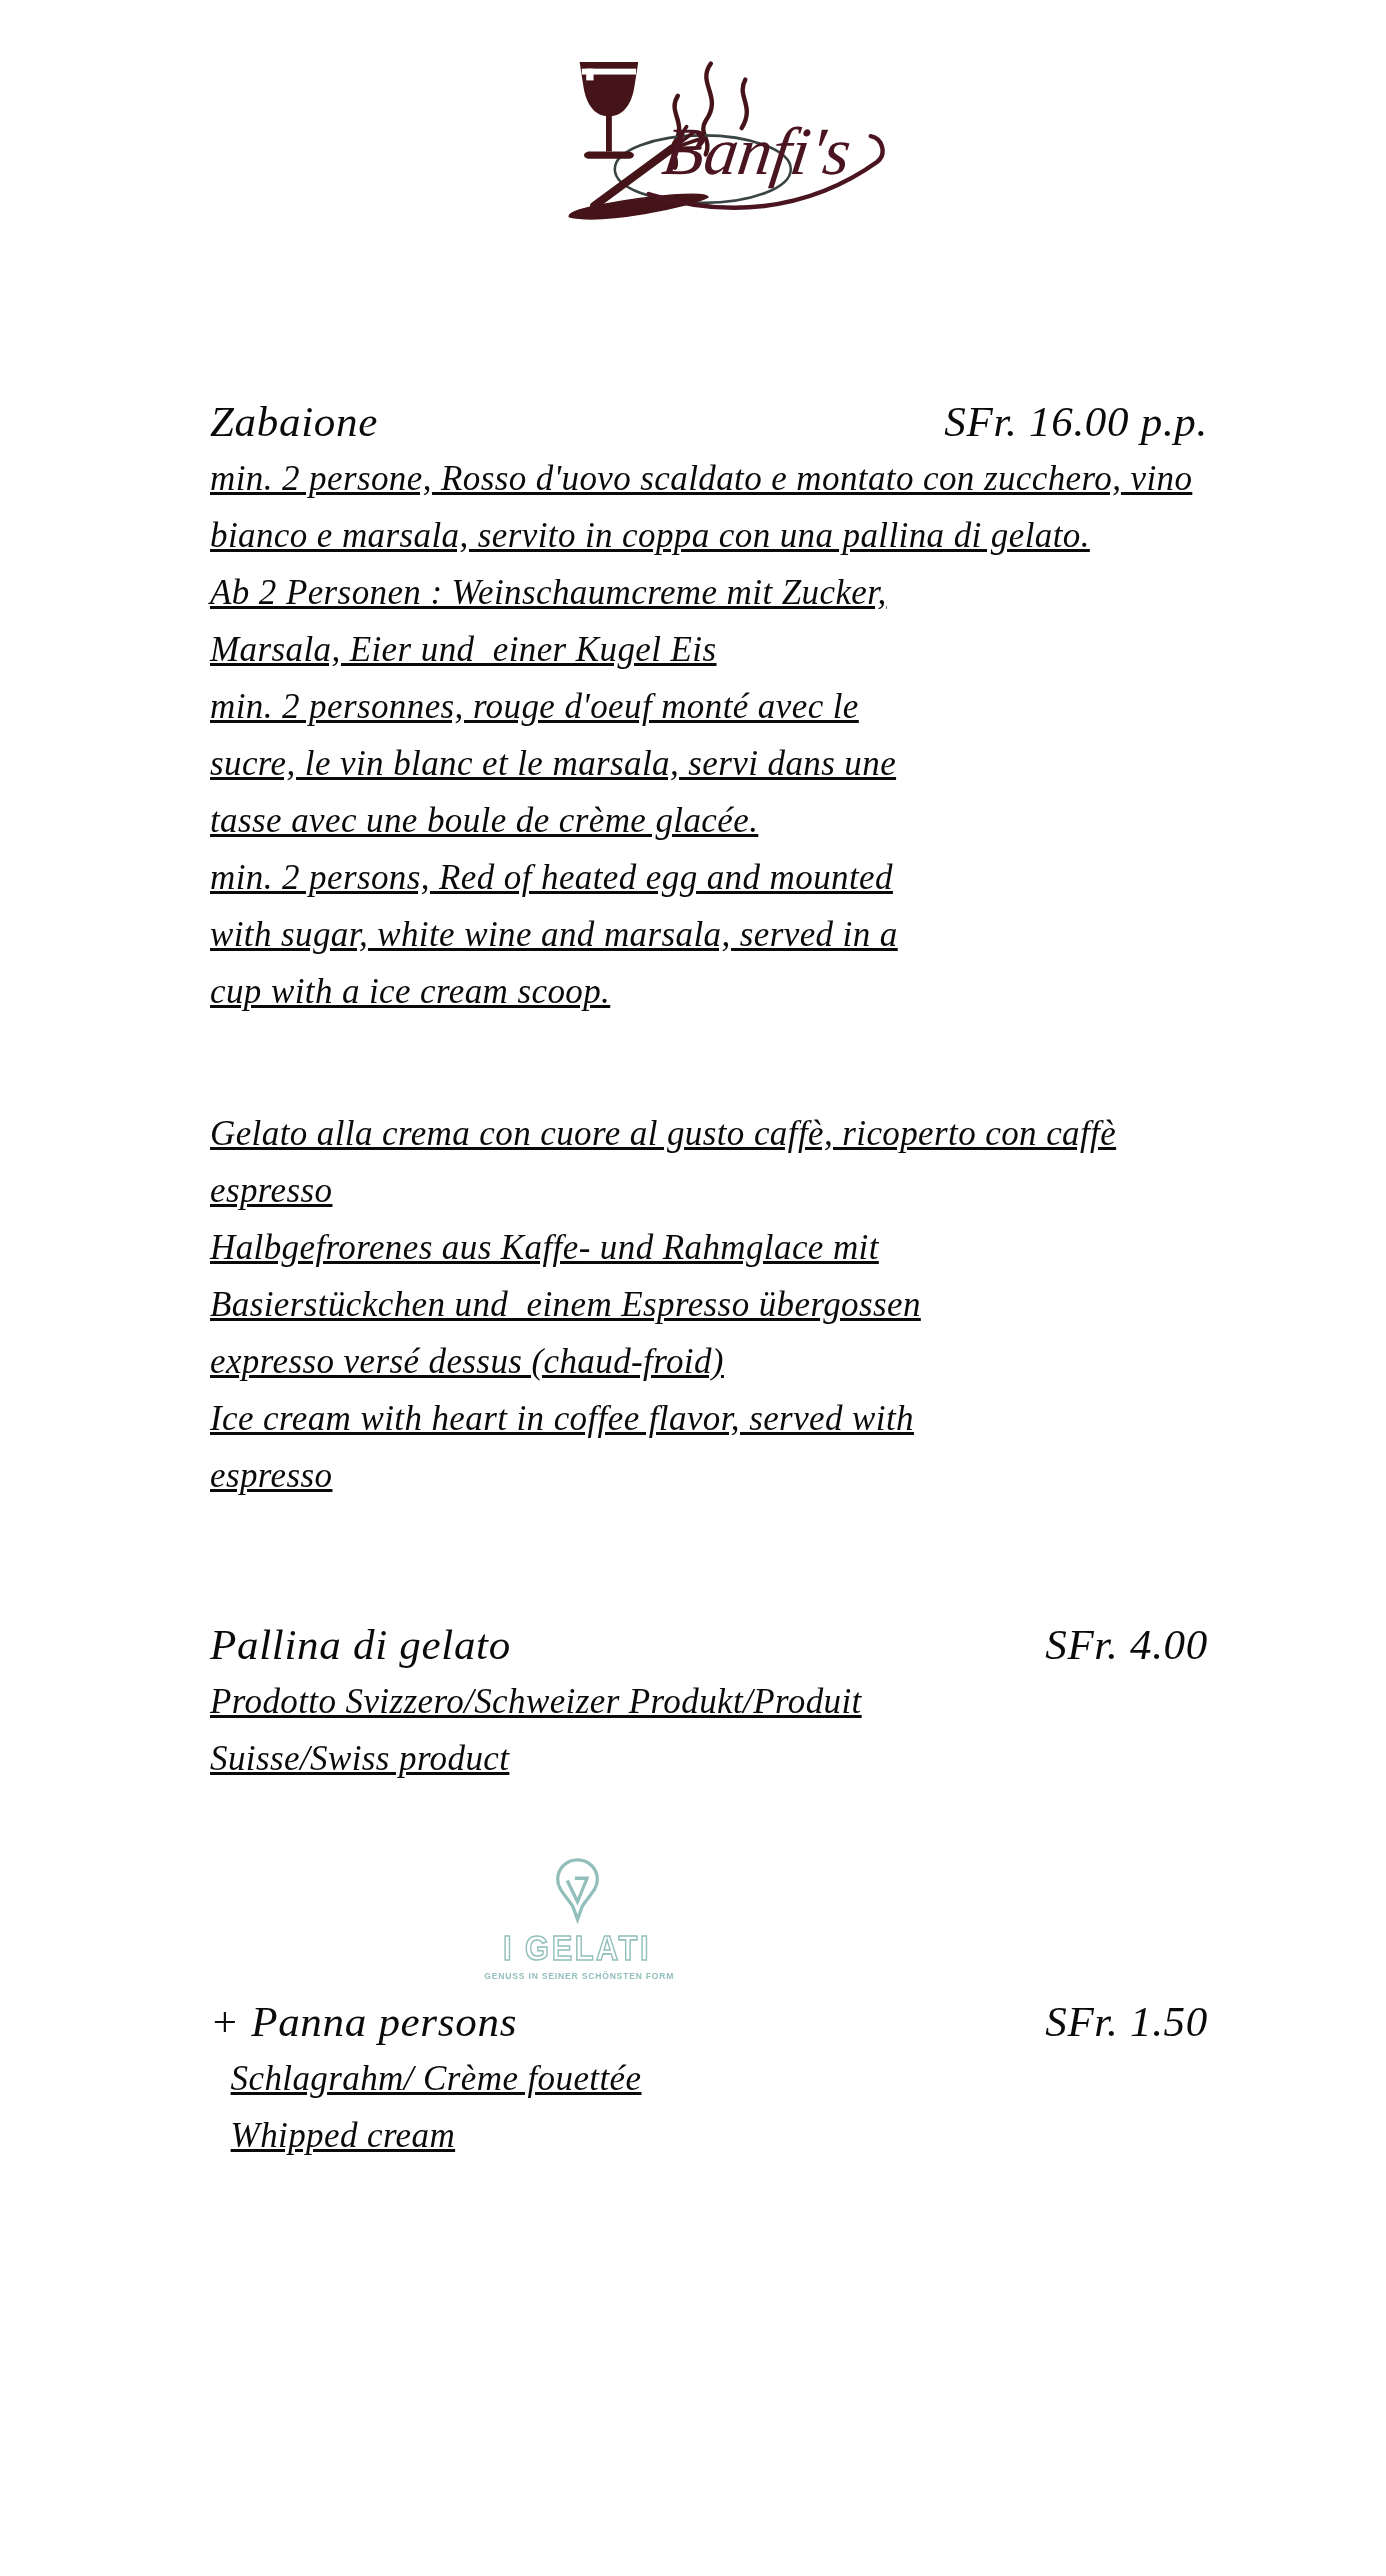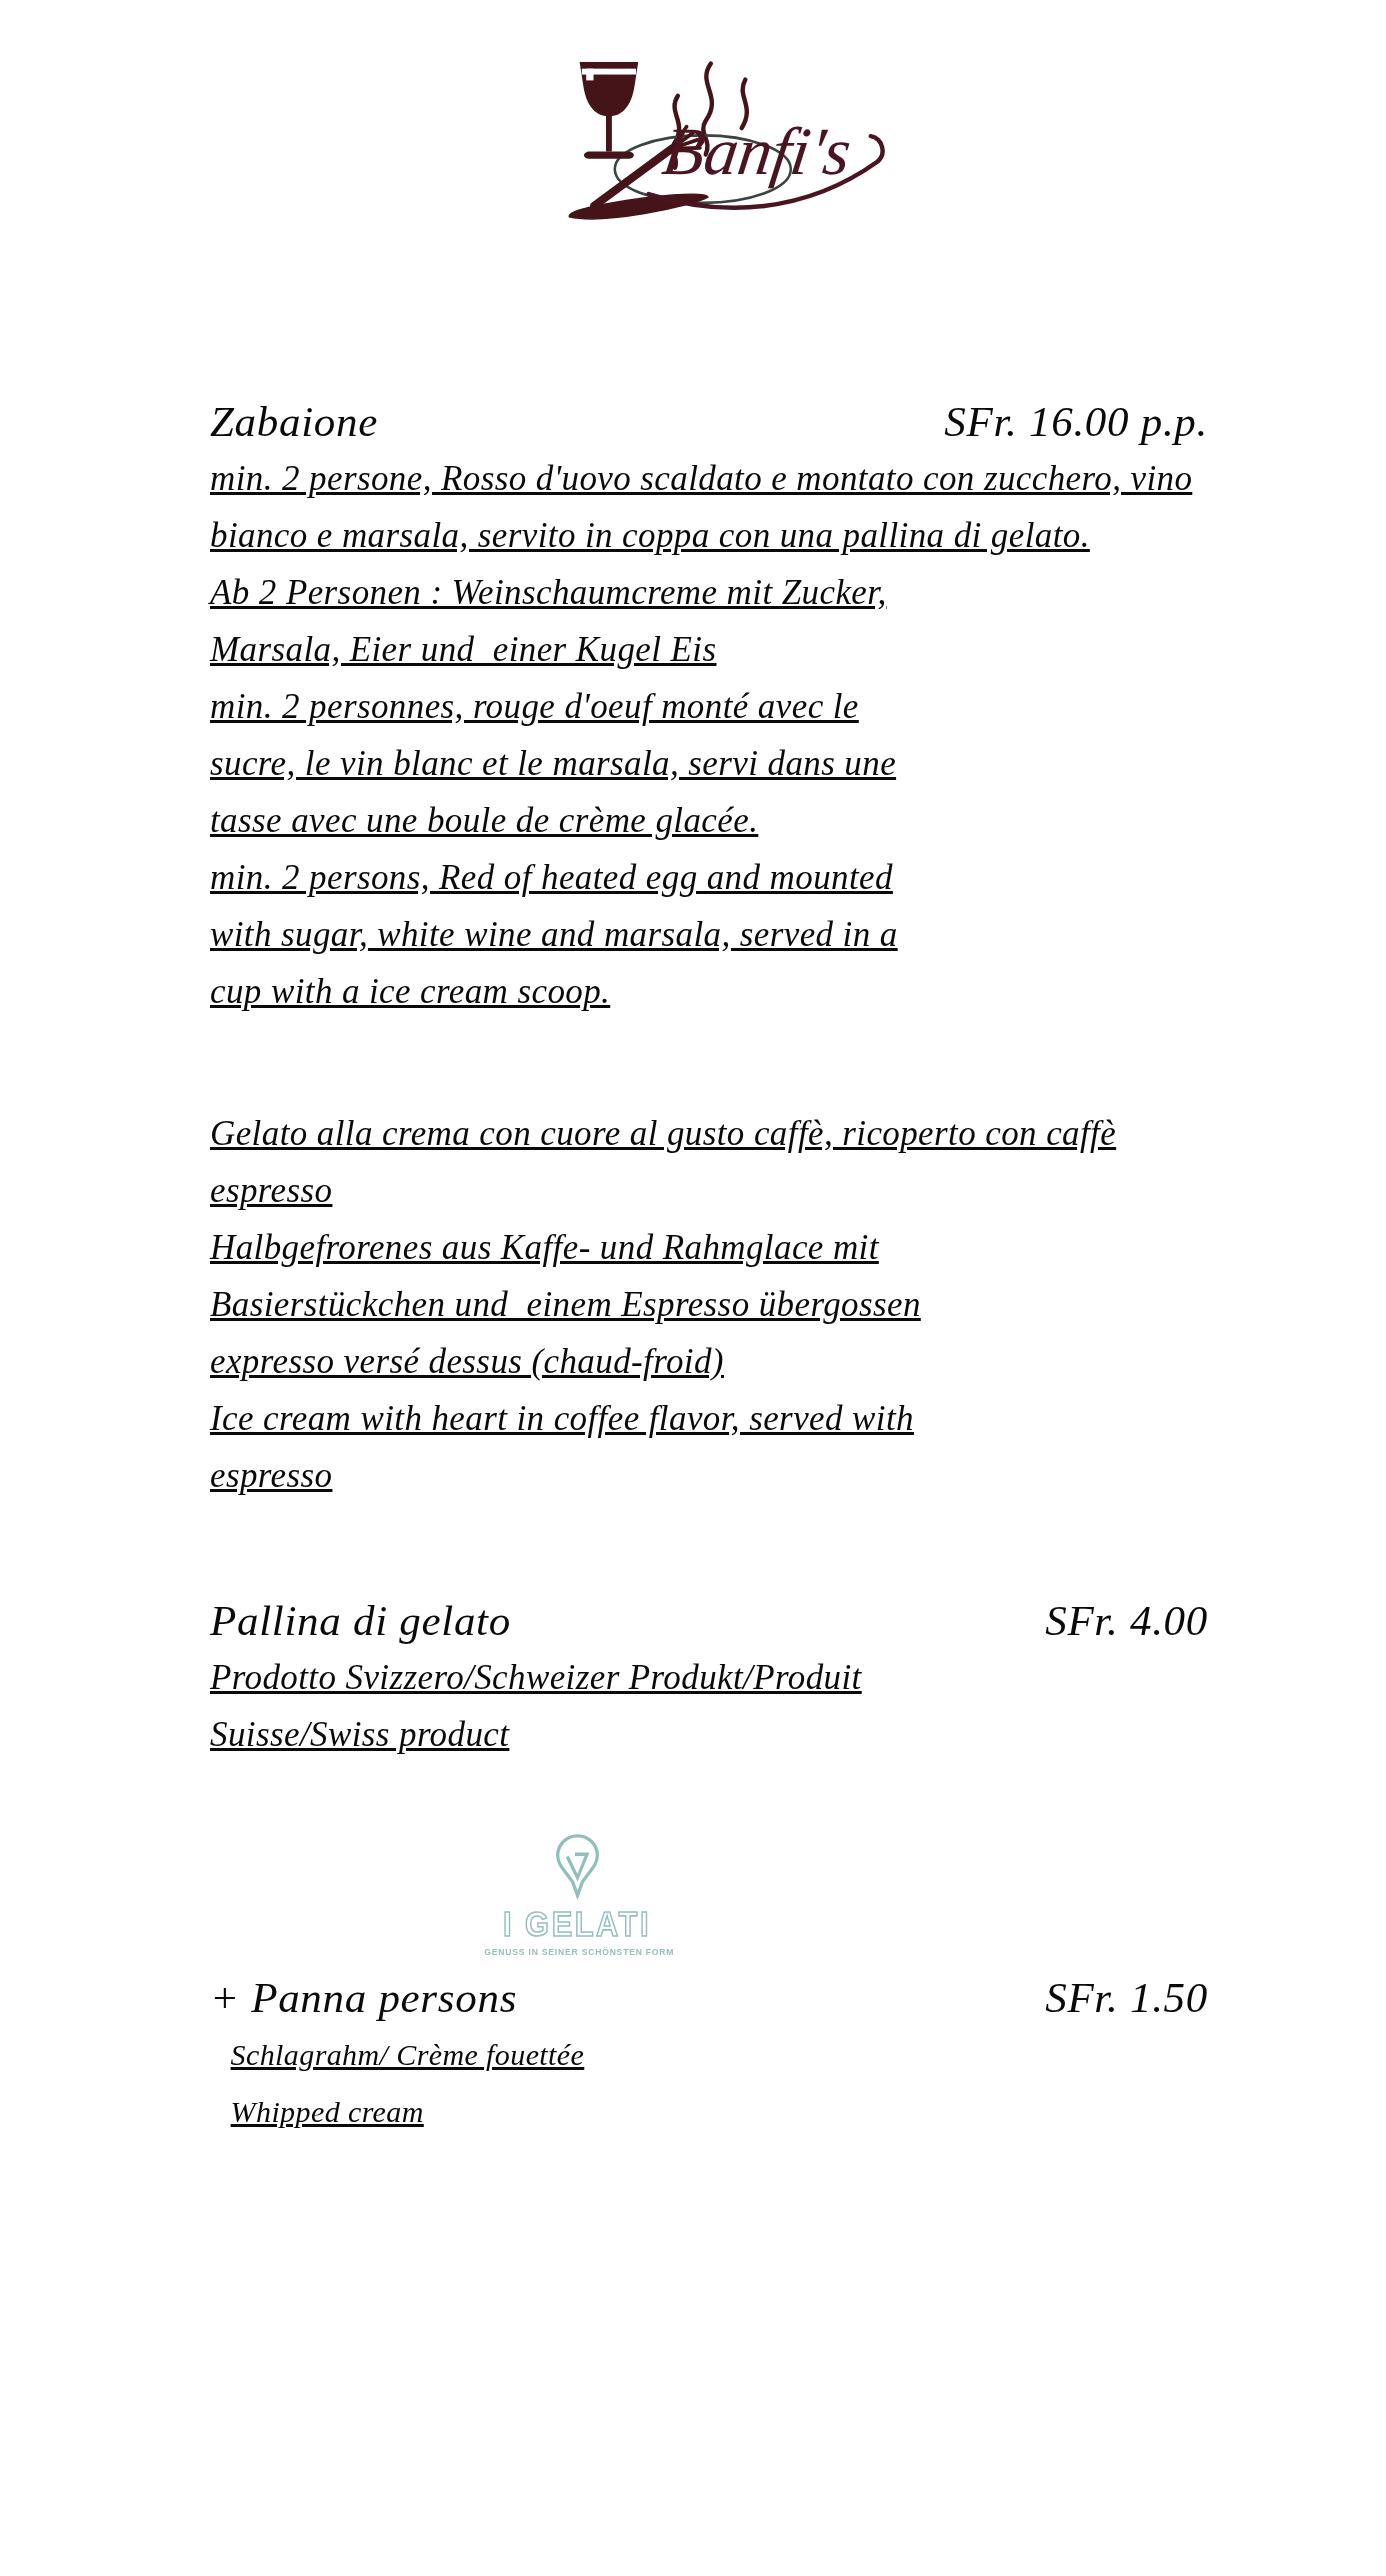--- a/index.html
+++ b/index.html
@@ -18,23 +18,23 @@
   .menu-item{font-style:italic;}
   .item-header{
     display:flex;justify-content:space-between;align-items:baseline;
     font-size:43px;line-height:57px;white-space:nowrap;
   }
   .item-name{letter-spacing:0.7px;}
   .item-price{letter-spacing:0.7px;}
   .desc-line{font-size:35px;line-height:57px;white-space:nowrap;letter-spacing:0.4px;text-decoration:underline;}
 
   .item-tartufo{margin-top:85px;}
-  .item-pallina{margin-top:88px;}
+  .item-pallina{margin-top:112px;}
   .item-panna{margin-top:11.7px;}
-  .item-panna .desc-line{padding-left:20.6px;font-size:30px;}
+  .item-panna .desc-line{padding-left:20.6px;font-size:35px;}
 
   
   .gelati{margin-top:69px;margin-left:264px;width:206px;text-align:center;}
   .gelati svg{display:block;margin:0 auto;}
   .gelati-wordmark{
     font-family:"Liberation Sans","DejaVu Sans",sans-serif;
     font-weight:bold;font-size:35px;line-height:40px;letter-spacing:2.9px;
     color:#92bfbc;
     -webkit-text-fill-color:transparent;
     -webkit-text-stroke:1.6px #92bfbc;

